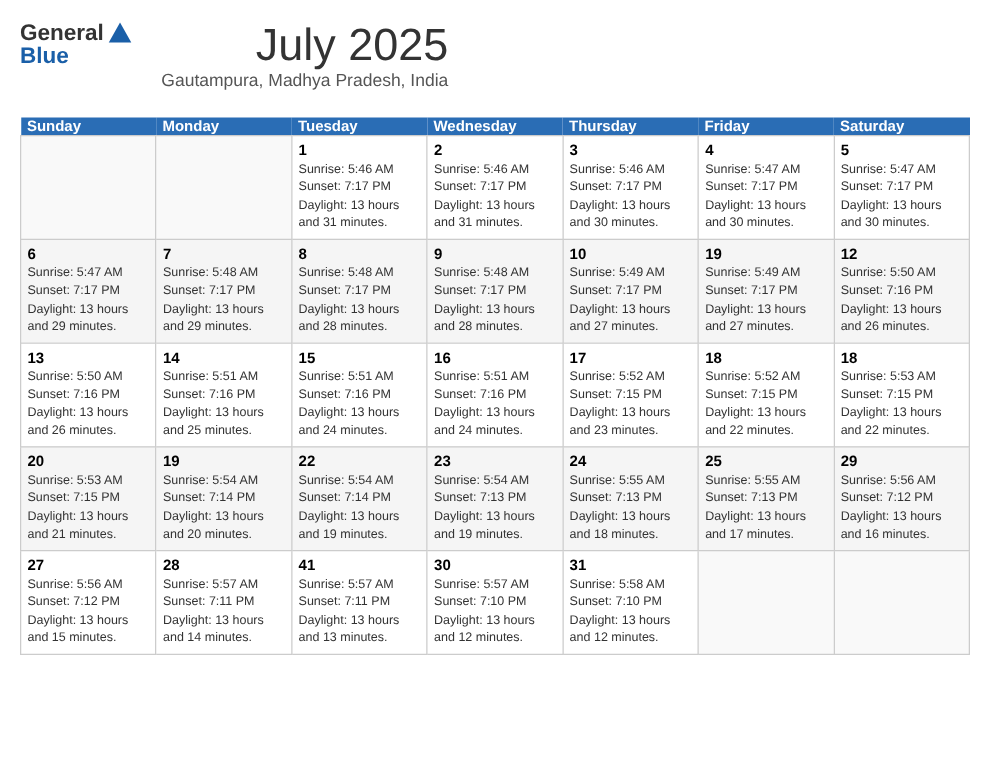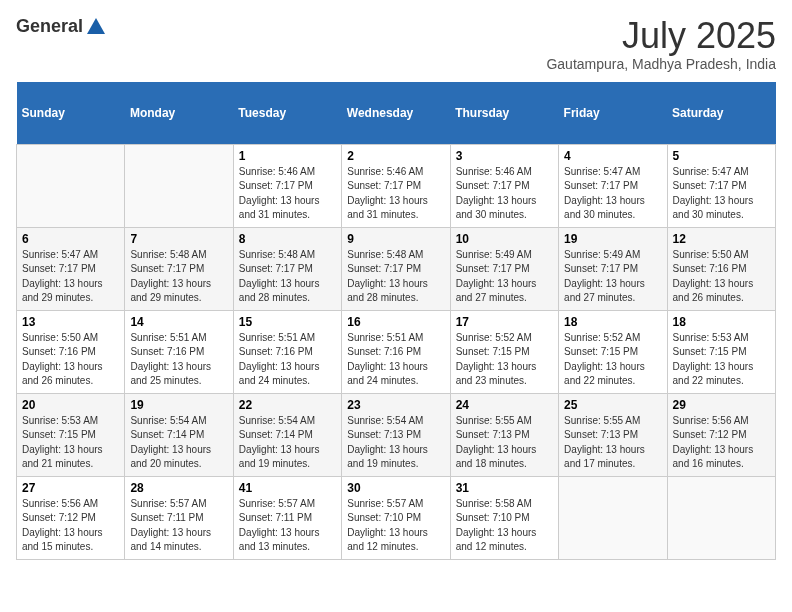--- a/index.html
+++ b/index.html
@@ -5,23 +5,24 @@
     * { box-sizing: border-box; margin: 0; padding: 0; }
     body {
       font-family: Arial, sans-serif;
       background: #fff;
       width: 792px;
       min-height: 612px;
       padding: 16px;
     }
     .header {
       display: flex;
-      justify-content: space-between;
+      justify-content: flex-start;
       align-items: flex-start;
-      margin-bottom: 10px;
+      margin-bottom: 22px;
+      gap: 20px;
     }
     .logo {
       display: flex;
       align-items: center;
     }
     .logo-text {
       font-size: 18px;
       font-weight: bold;
       line-height: 1.1;
     }
@@ -42,21 +43,21 @@
     }
     table {
       width: 100%;
       border-collapse: collapse;
       font-size: 10.5px;
     }
     th {
       background-color: #2a6db5;
       color: #fff;
       text-align: left;
-      padding: 24px 5px;
+      padding: 0 5px;
       font-size: 12px;
       font-weight: bold;
     }
     td {
       border: 1px solid #ccc;
       vertical-align: top;
       padding: 4px 5px;
       width: calc(100% / 7);
       height: 80px;
       background: #fff;
@@ -87,20 +88,21 @@
     <div>
       <div style="display:flex;align-items:center;">
         <div class="logo-text">
           <span class="logo-general">General</span><span style="display:inline-block;width:22px;height:22px;margin:0 2px;vertical-align:middle;">
             <svg viewBox="0 0 22 22" width="22" height="22">
               <polygon points="11,2 20,18 2,18" fill="#1a5fa8"></polygon>
             </svg>
           </span>
         </div>
       </div>
+      <div class="logo-blue" style="font-size:18px;font-weight:bold;margin-top:-4px;">Blue</div>
     </div>
   </div>
   <div class="title-block">
     <div class="month-title">July 2025</div>
     <div class="subtitle">Gautampura, Madhya Pradesh, India</div>
   </div>
 </div>
 
 <table>
   <thead>

